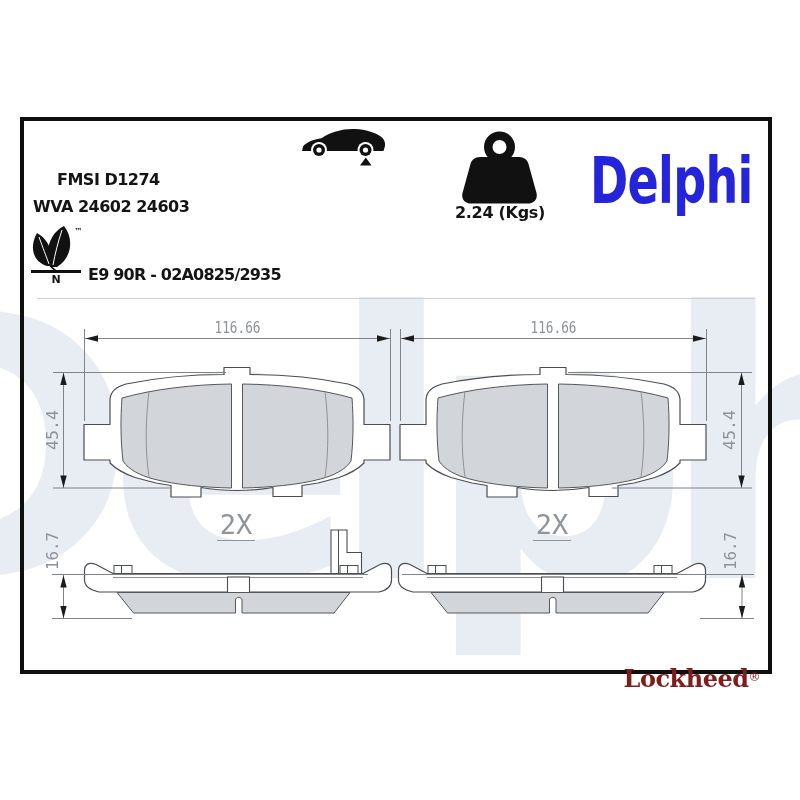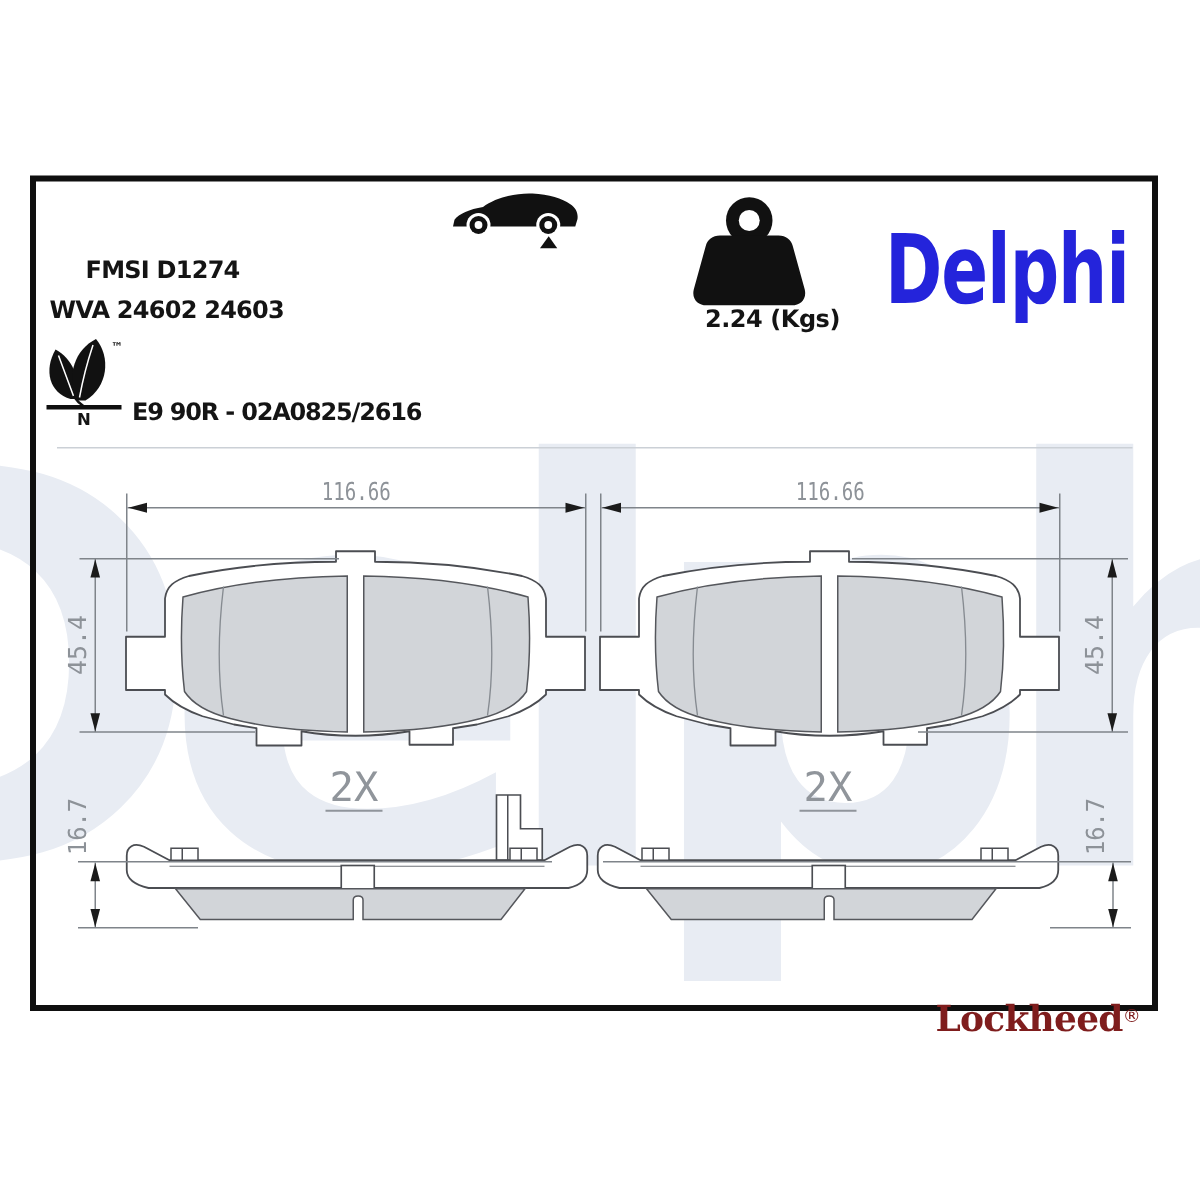--- a/index.html
+++ b/index.html
@@ -21,21 +21,21 @@
   }
   .thin-rule{
     position:absolute;left:38px;top:298px;width:717px;height:1px;
     background:#cbd0d6;z-index:2;
   }
   .txt{position:absolute;z-index:4;white-space:nowrap;}
   .part-number{left:33px;top:139px;font-size:26px;font-weight:bold;letter-spacing:-1.5px;line-height:1.2;}
   .fmsi{left:33px;top:170px;font-size:16px;font-weight:bold;letter-spacing:-0.5px;margin-left:24px;}
   .wva{left:33px;top:197px;font-size:16px;font-weight:bold;letter-spacing:-0.5px;}
   .homologation{left:88px;top:265px;font-size:16px;font-weight:bold;letter-spacing:-0.8px;}
-  .weight-label{left:440px;top:203px;width:120px;text-align:right;font-size:16px;font-weight:bold;letter-spacing:-0.3px;}
+  .weight-label{left:440px;top:203px;width:120px;text-align:center;font-size:16px;font-weight:bold;letter-spacing:-0.3px;}
   .delphi-logo{
     left:590px;top:149px;font-size:64px;font-weight:bold;letter-spacing:-1px;
     color:#2424db;transform:scaleX(0.72);transform-origin:left top;line-height:1;
   }
   .lockheed{
     right:40px;top:664px;font-family:"DejaVu Serif",serif;font-weight:bold;
     font-size:24px;letter-spacing:-0.5px;color:#7f1d1d;
   }
   .lockheed sup{font-size:12px;vertical-align:6px;font-family:"DejaVu Sans",sans-serif;font-weight:normal;}
   .eco-n{
@@ -54,21 +54,21 @@
 
 <div class="canvas">
 
   <div class="watermark">Delphi</div>
 
   <div class="frame"></div>
   <div class="thin-rule"></div>
 
   <div class="txt fmsi">FMSI D1274</div>
   <div class="txt wva">WVA 24602 24603</div>
-  <div class="txt homologation">E9 90R - 02A0825/2616</div>
+  <div class="txt homologation">E9 90R - 02A0825/2935</div>
   <div class="txt weight-label">2.24 (Kgs)</div>
   <div class="txt delphi-logo">Delphi</div>
 
   <div class="txt lockheed"><span>Lockheed</span><sup>®</sup></div>
 
   <svg class="icon-svg" style="left:296px;top:120px" width="96" height="52" viewBox="296 120 96 52">
     <path fill="#111111" d="M302,151 L303,146.5 C306,142.5 313,139.5 322,138 C330,132 343,128.5 355,129 C366,129.5 375,132.5 380,136 C384,138.5 385.5,142 385,146 L383.5,151 Z"></path>
     <circle cx="319" cy="150" r="8" fill="#ffffff"></circle>
     <circle cx="365.5" cy="150" r="8" fill="#ffffff"></circle>
     <circle cx="319" cy="150" r="6" fill="#111111"></circle>

